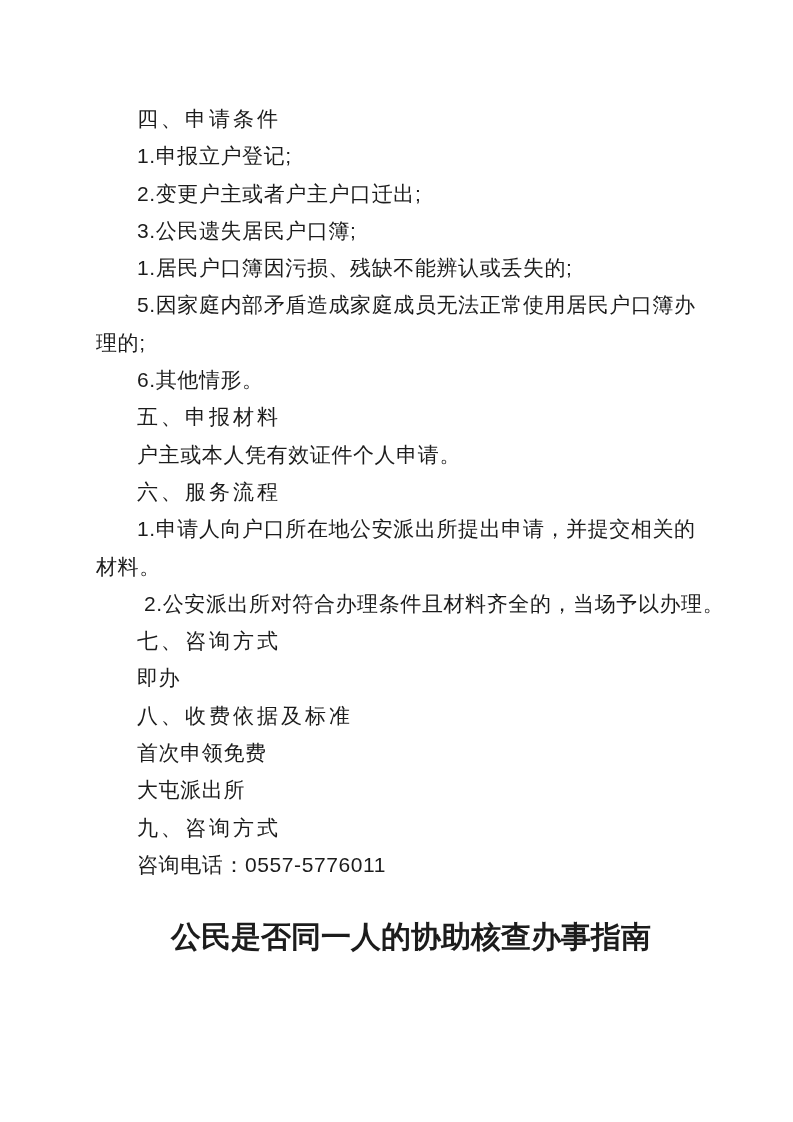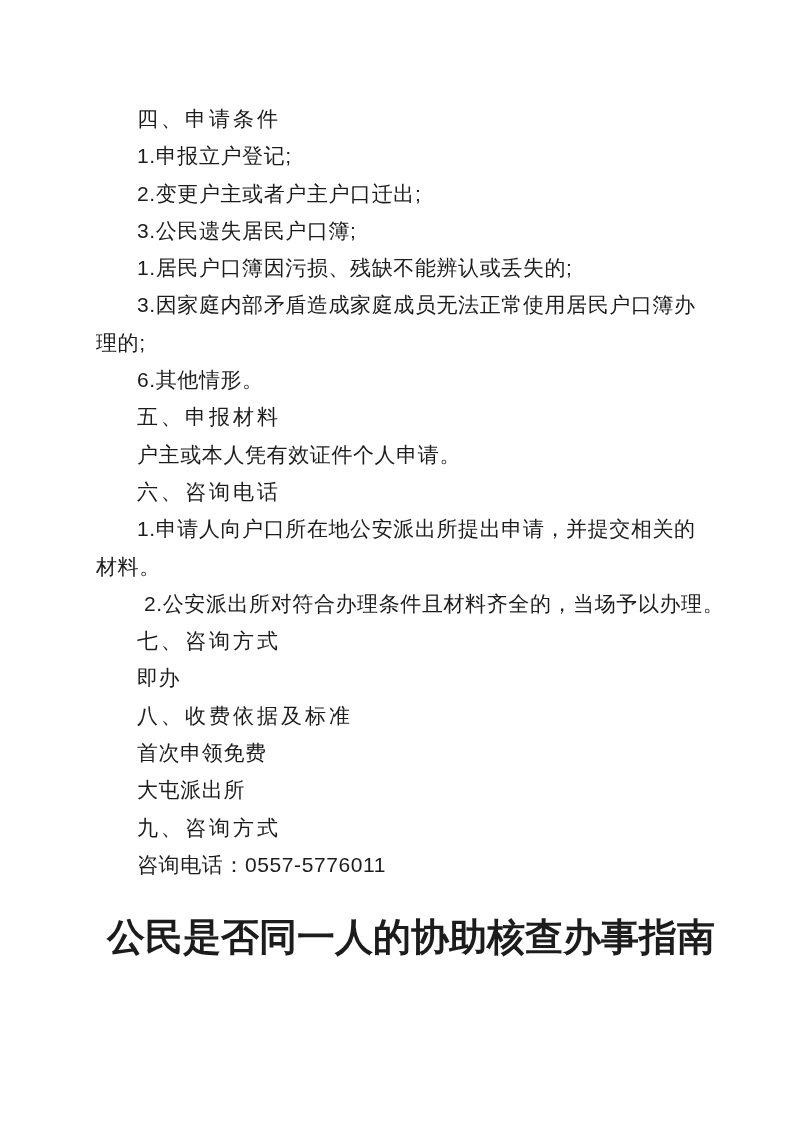--- a/index.html
+++ b/index.html
@@ -29,46 +29,46 @@
     letter-spacing: 3px;
   }
   .indent {
     padding-left: 41px;
   }
   .indent-more {
     padding-left: 48px;
   }
   .doc-title {
     margin-top: 30px;
-    font-size: 38px;
+    font-size: 30px;
     line-height: 48px;
     font-weight: 600;
     text-align: center;
     white-space: nowrap;
     letter-spacing: 0;
   }
 </style>
 </head>
 <body>
 
 <div class="page">
 
   <div class="line heading indent">四、申请条件</div>
   <div class="line indent">1.申报立户登记;</div>
   <div class="line indent">2.变更户主或者户主户口迁出;</div>
   <div class="line indent">3.公民遗失居民户口簿;</div>
   <div class="line indent">1.居民户口簿因污损、残缺不能辨认或丢失的;</div>
-  <div class="line indent">3.因家庭内部矛盾造成家庭成员无法正常使用居民户口簿办</div>
+  <div class="line indent">5.因家庭内部矛盾造成家庭成员无法正常使用居民户口簿办</div>
   <div class="line">理的;</div>
   <div class="line indent">6.其他情形。</div>
 
   <div class="line heading indent">五、申报材料</div>
   <div class="line indent">户主或本人凭有效证件个人申请。</div>
 
-  <div class="line heading indent">六、咨询电话</div>
+  <div class="line heading indent">六、服务流程</div>
   <div class="line indent">1.申请人向户口所在地公安派出所提出申请，并提交相关的</div>
   <div class="line">材料。</div>
   <div class="line indent-more">2.公安派出所对符合办理条件且材料齐全的，当场予以办理。</div>
 
   <div class="line heading indent">七、咨询方式</div>
   <div class="line indent">即办</div>
 
   <div class="line heading indent">八、收费依据及标准</div>
   <div class="line indent">首次申领免费</div>
 

